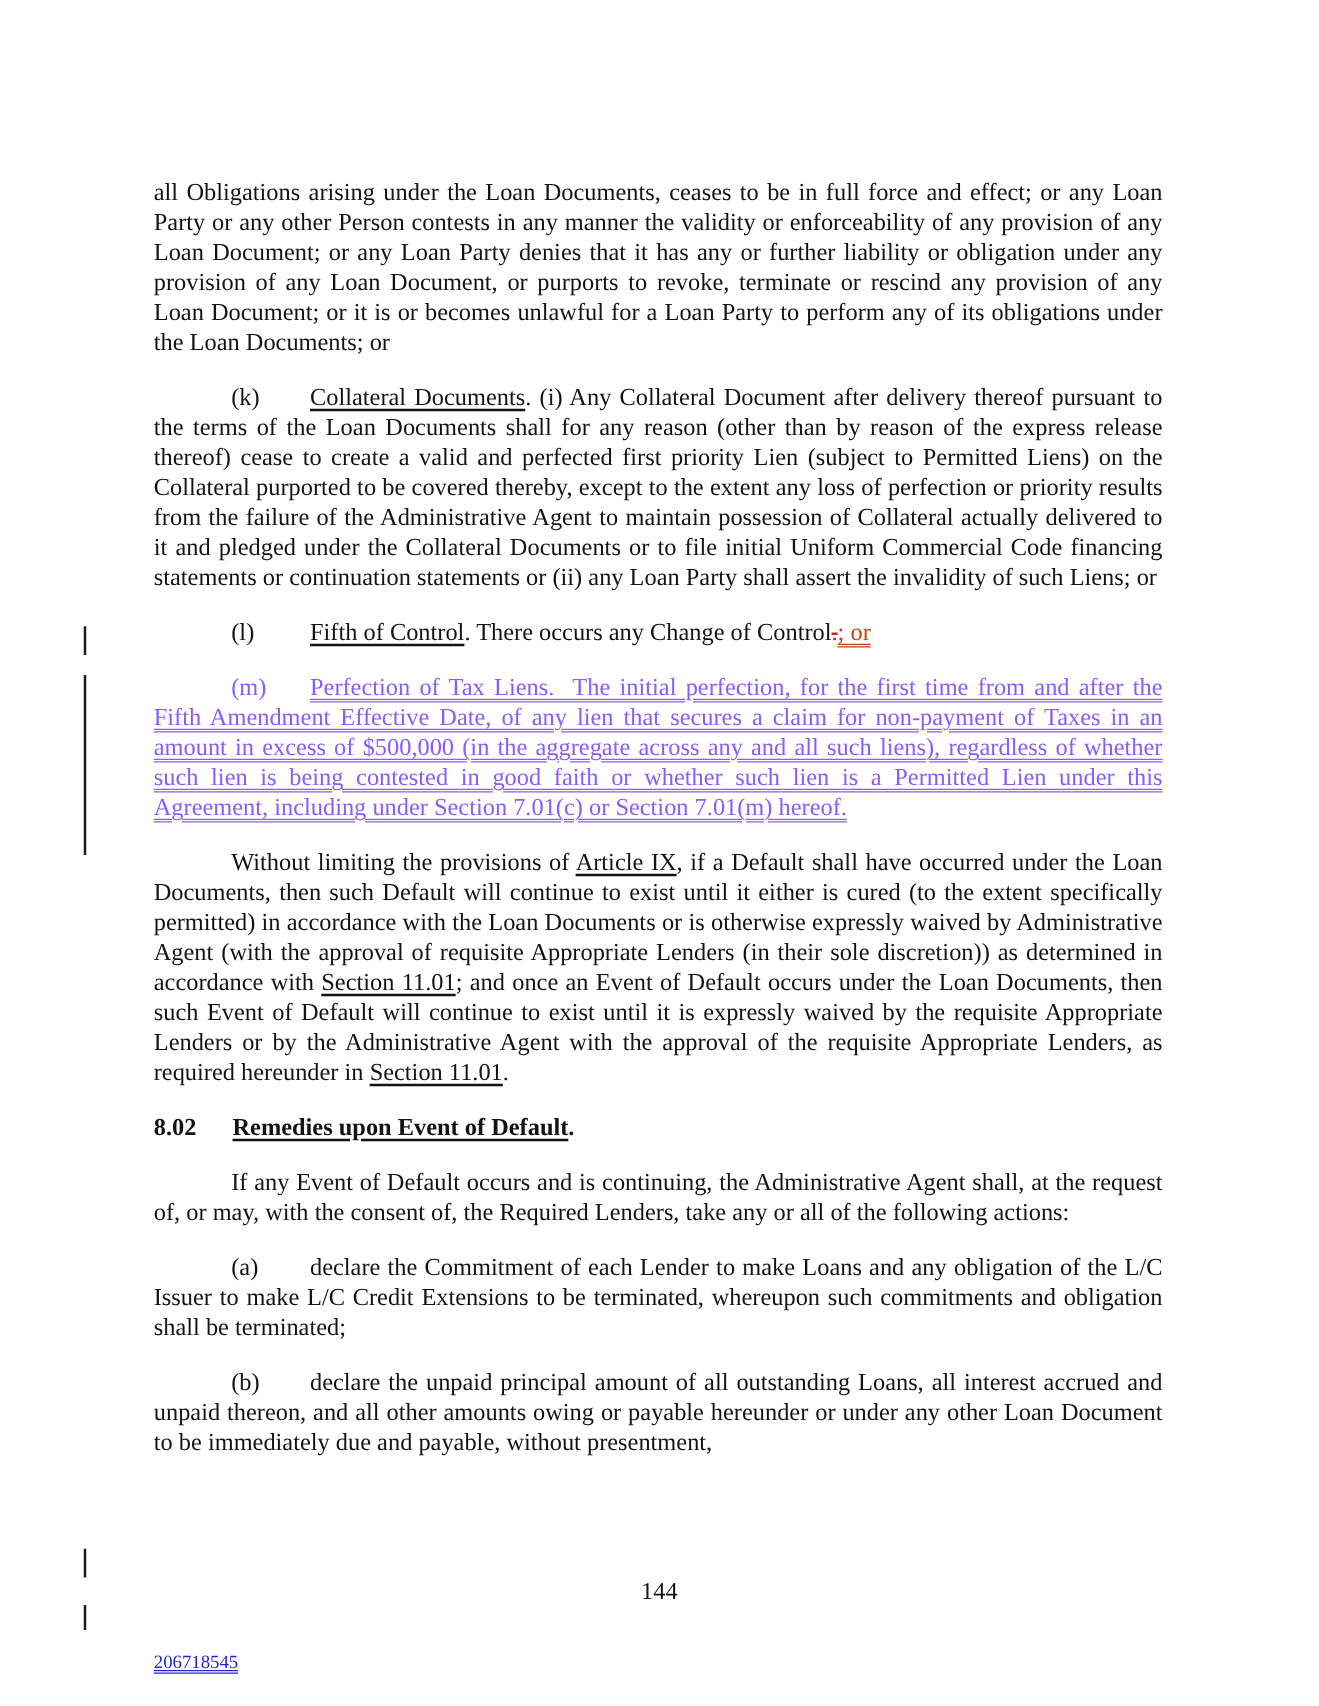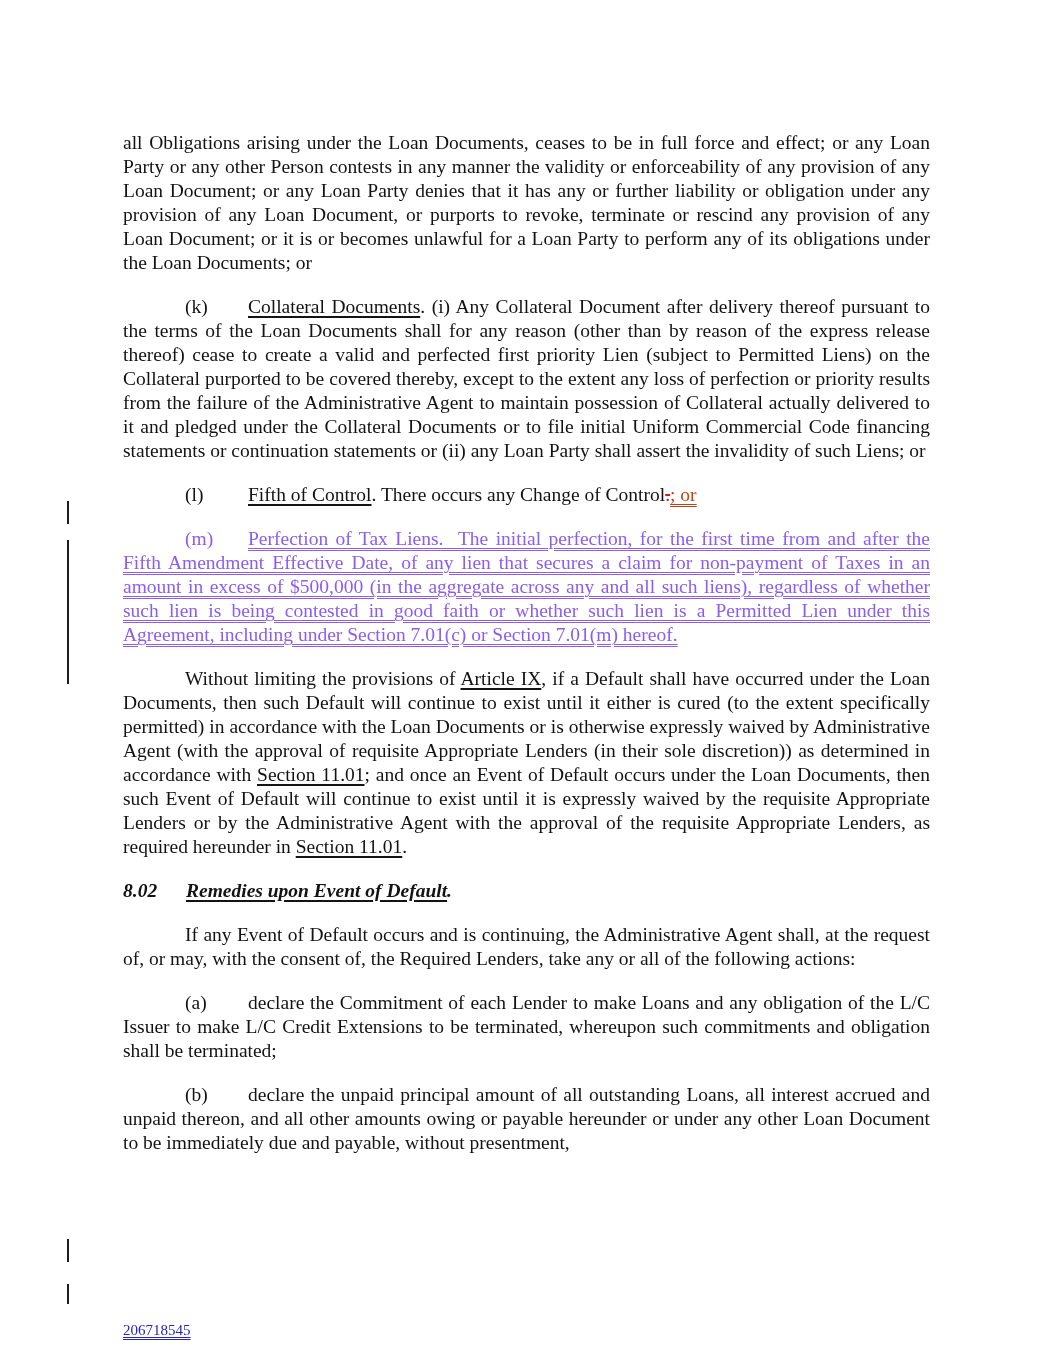--- a/index.html
+++ b/index.html
@@ -13,29 +13,29 @@
     line-height: 24px;
     color: #131313;
     overflow: hidden;
   }
   .content {
     position: absolute;
     left: 123px;
     top: 127px;
     width: 807px;
   }
-  .content p { margin: 4px 0 20px 0; text-align: justify; }
+  .content p { margin: 16px 0 20px 0; text-align: justify; }
   
   .p-block { margin-left: 62px; }
   
   .p-letter { margin-left: 62px; text-indent: 62px; }
   
   .p-body { text-indent: 62px; }
   
-  .p-heading { margin-left: 62px; font-weight: bold; text-align: left; text-indent: 0; font-style: italic; }
+  .p-heading { margin-left: 62px; font-weight: bold; text-align: left; text-indent: 0; }
   .lbl { display: inline-block; width: 63px; text-indent: 0; }
   .u { text-decoration: underline; text-underline-offset: 3px; text-decoration-thickness: 1.5px; }
   .ins {
     color: #c2410c;
     text-decoration-line: underline;
     text-decoration-style: double;
     text-decoration-thickness: 1px;
     text-underline-offset: 3px;
   }
   .ins-para {
@@ -96,15 +96,16 @@
     <p class="p-heading"><span class="lbl">8.02</span><span class="u">Remedies upon Event of Default</span><span>.</span></p>
 
     <p class="p-body"><span>If any Event of Default occurs and is continuing, the Administrative Agent shall, at the request of, or may, with the consent of, the Required Lenders, take any or all of the following actions:</span></p>
 
     <p class="p-letter"><span class="lbl">(a)</span><span>declare the Commitment of each Lender to make Loans and any obligation of the L/C Issuer to make L/C Credit Extensions to be terminated, whereupon such commitments and obligation shall be terminated;</span></p>
 
     <p class="p-letter"><span class="lbl">(b)</span><span>declare the unpaid principal amount of all outstanding Loans, all interest accrued and unpaid thereon, and all other amounts owing or payable hereunder or under any other Loan Document to be immediately due and payable, without presentment,</span></p>
 
   </div>
 
+  <div class="pageno">144</div>
   <div class="docno">206718545</div>
 
 </div>
 
 </body></html>

